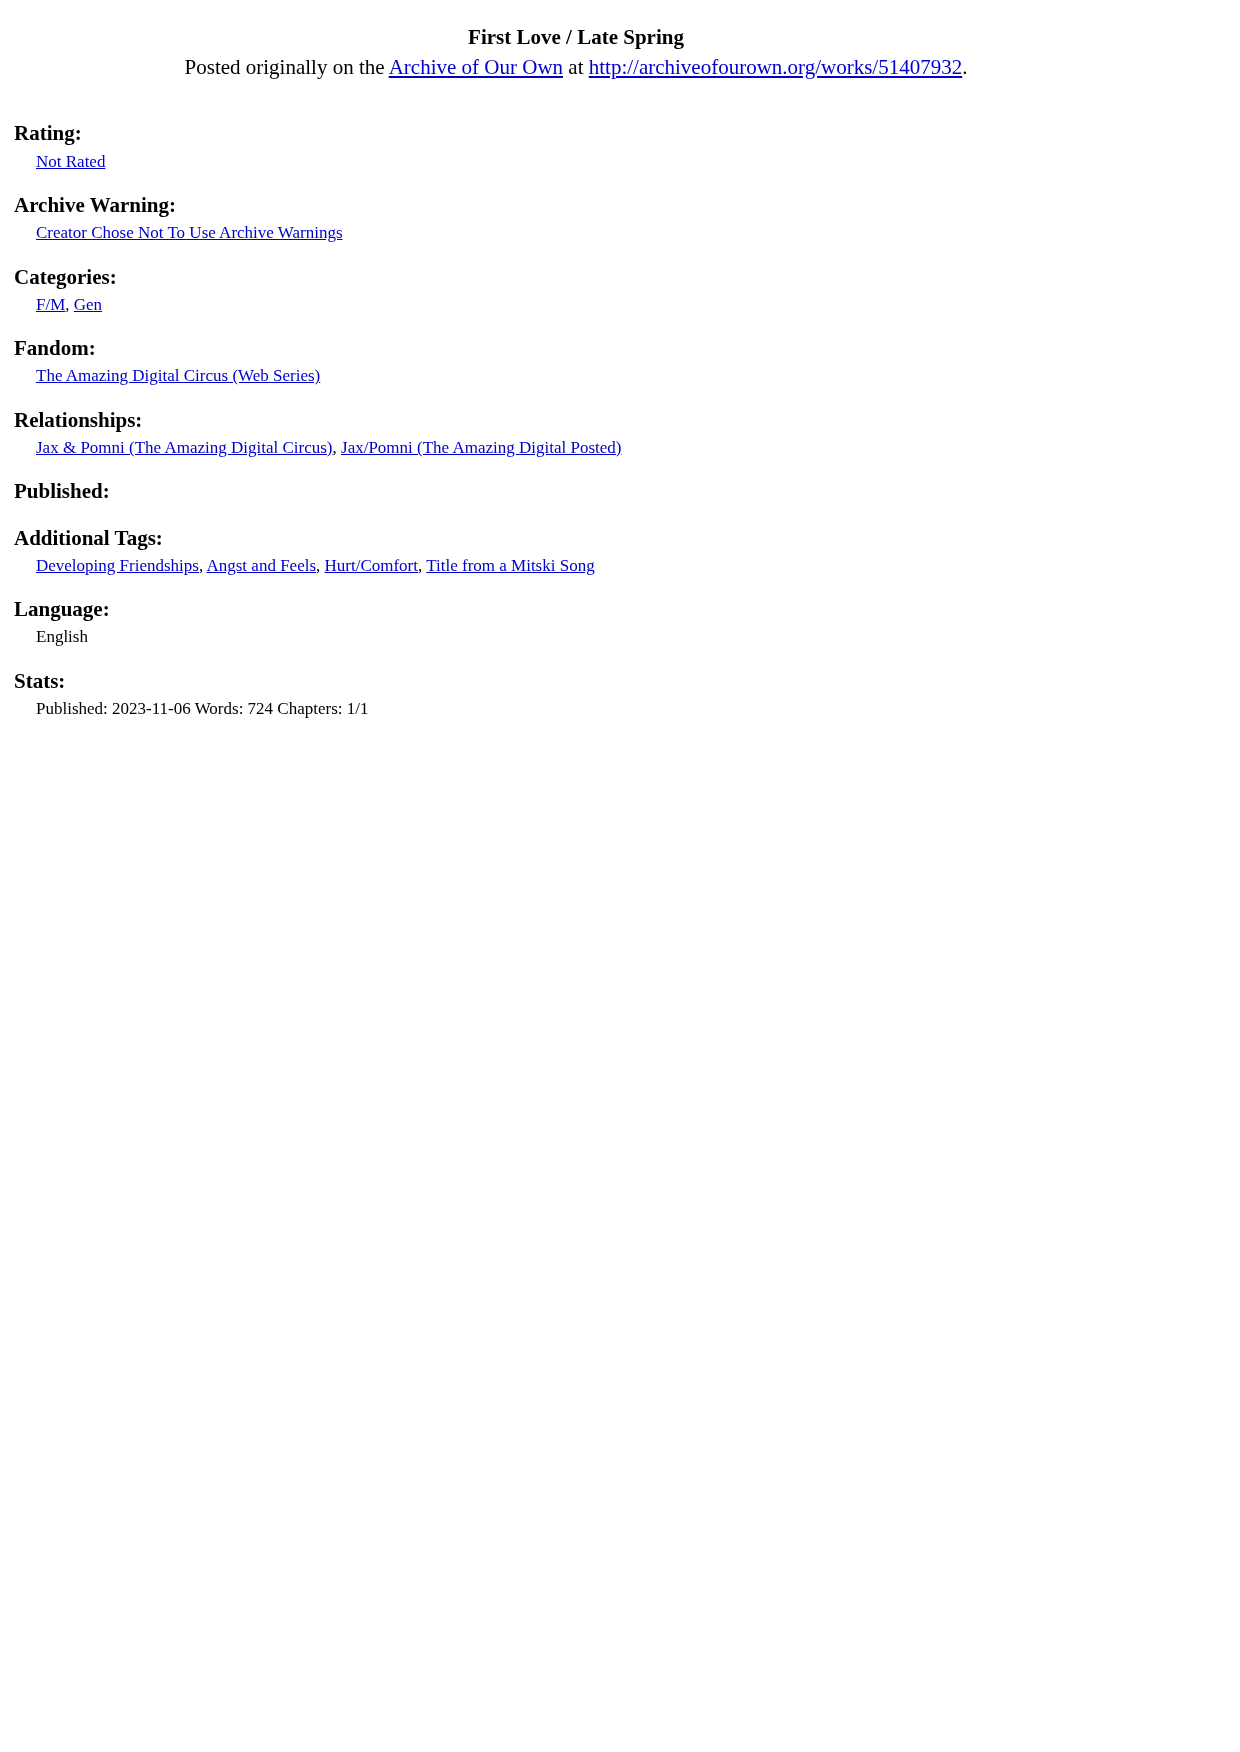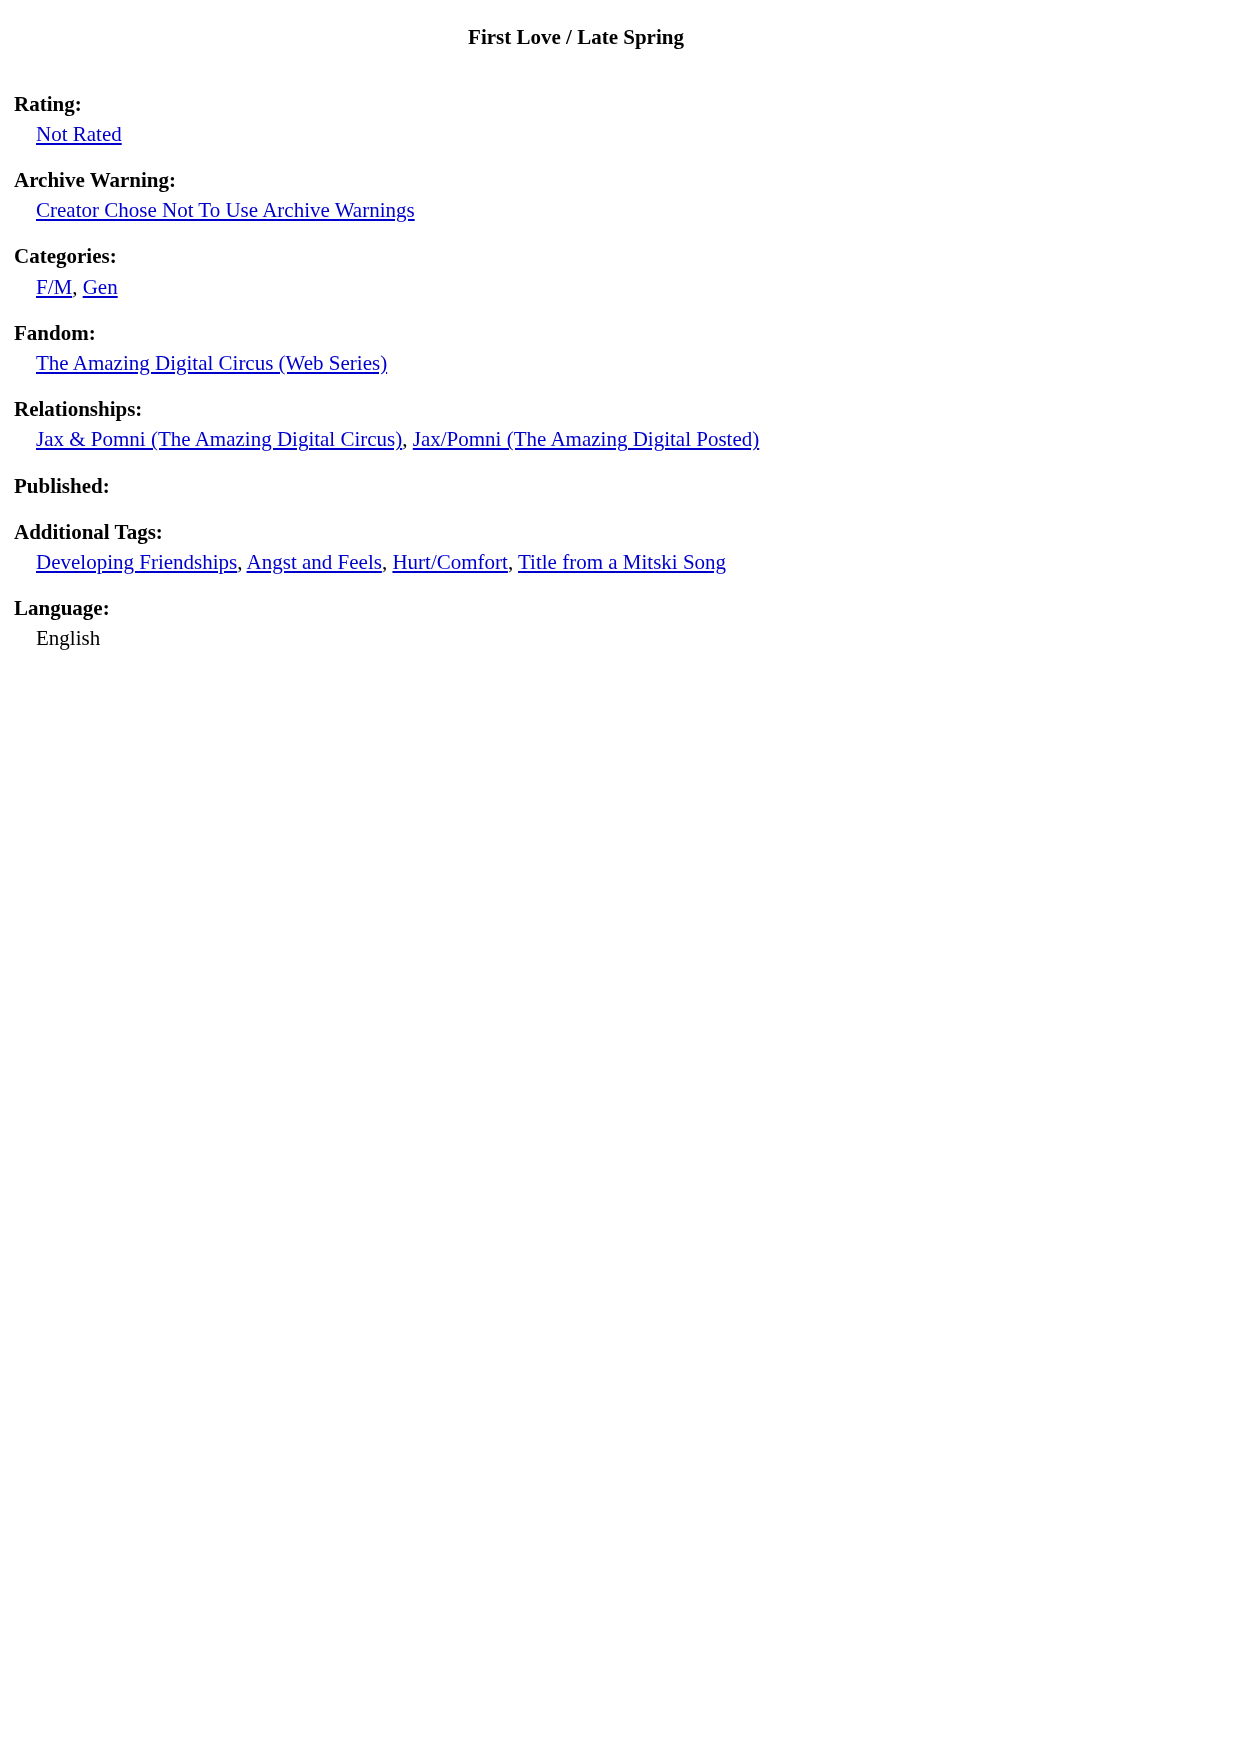--- a/index.html
+++ b/index.html
@@ -41,34 +41,37 @@
   }
   .meta-group {
     margin-bottom: 21px;
   }
   .meta-label {
     font-size: 21px;
     font-weight: bold;
     line-height: 1.2;
   }
   .meta-value {
-    font-size: 21px;
+    font-size: 17px;
     line-height: 1.2;
     padding-left: 22px;
     margin-top: 5px;
   }
   .sep { color: #000000; }
 </style>
 </head>
 <body>
 
 <div class="page">
 
   <div class="title-block">
     <div class="work-title">First Love / Late Spring</div>
+    <div class="preface-line">
+      <span>Posted originally on the </span><a href="#">Archive of Our Own</a><span> at </span><a href="#">http://archiveofourown.org/works/51407932</a><span>.</span>
+    </div>
   </div>
 
   <div class="meta">
       <div class="meta-group">
         <div class="meta-label">Rating:</div>
         <div class="meta-value"><a href="#">Not Rated</a></div>
       </div>
       <div class="meta-group">
         <div class="meta-label">Archive Warning:</div>
         <div class="meta-value"><a href="#">Creator Chose Not To Use Archive Warnings</a></div>
@@ -89,15 +92,19 @@
         <div class="meta-label">Published:</div>
       </div>
       <div class="meta-group">
         <div class="meta-label">Additional Tags:</div>
         <div class="meta-value"><a href="#">Developing Friendships</a><span class="sep">, </span><a href="#">Angst and Feels</a><span class="sep">, </span><a href="#">Hurt/Comfort</a><span class="sep">, </span><a href="#">Title from a Mitski Song</a></div>
       </div>
       <div class="meta-group">
         <div class="meta-label">Language:</div>
         <div class="meta-value"><span>English</span></div>
       </div>
+      <div class="meta-group">
+        <div class="meta-label">Stats:</div>
+        <div class="meta-value"><span>Published: 2023-11-06 Words: 724 Chapters: 1/1</span></div>
+      </div>
     </div>
 
 </div>
 
 </body></html>

